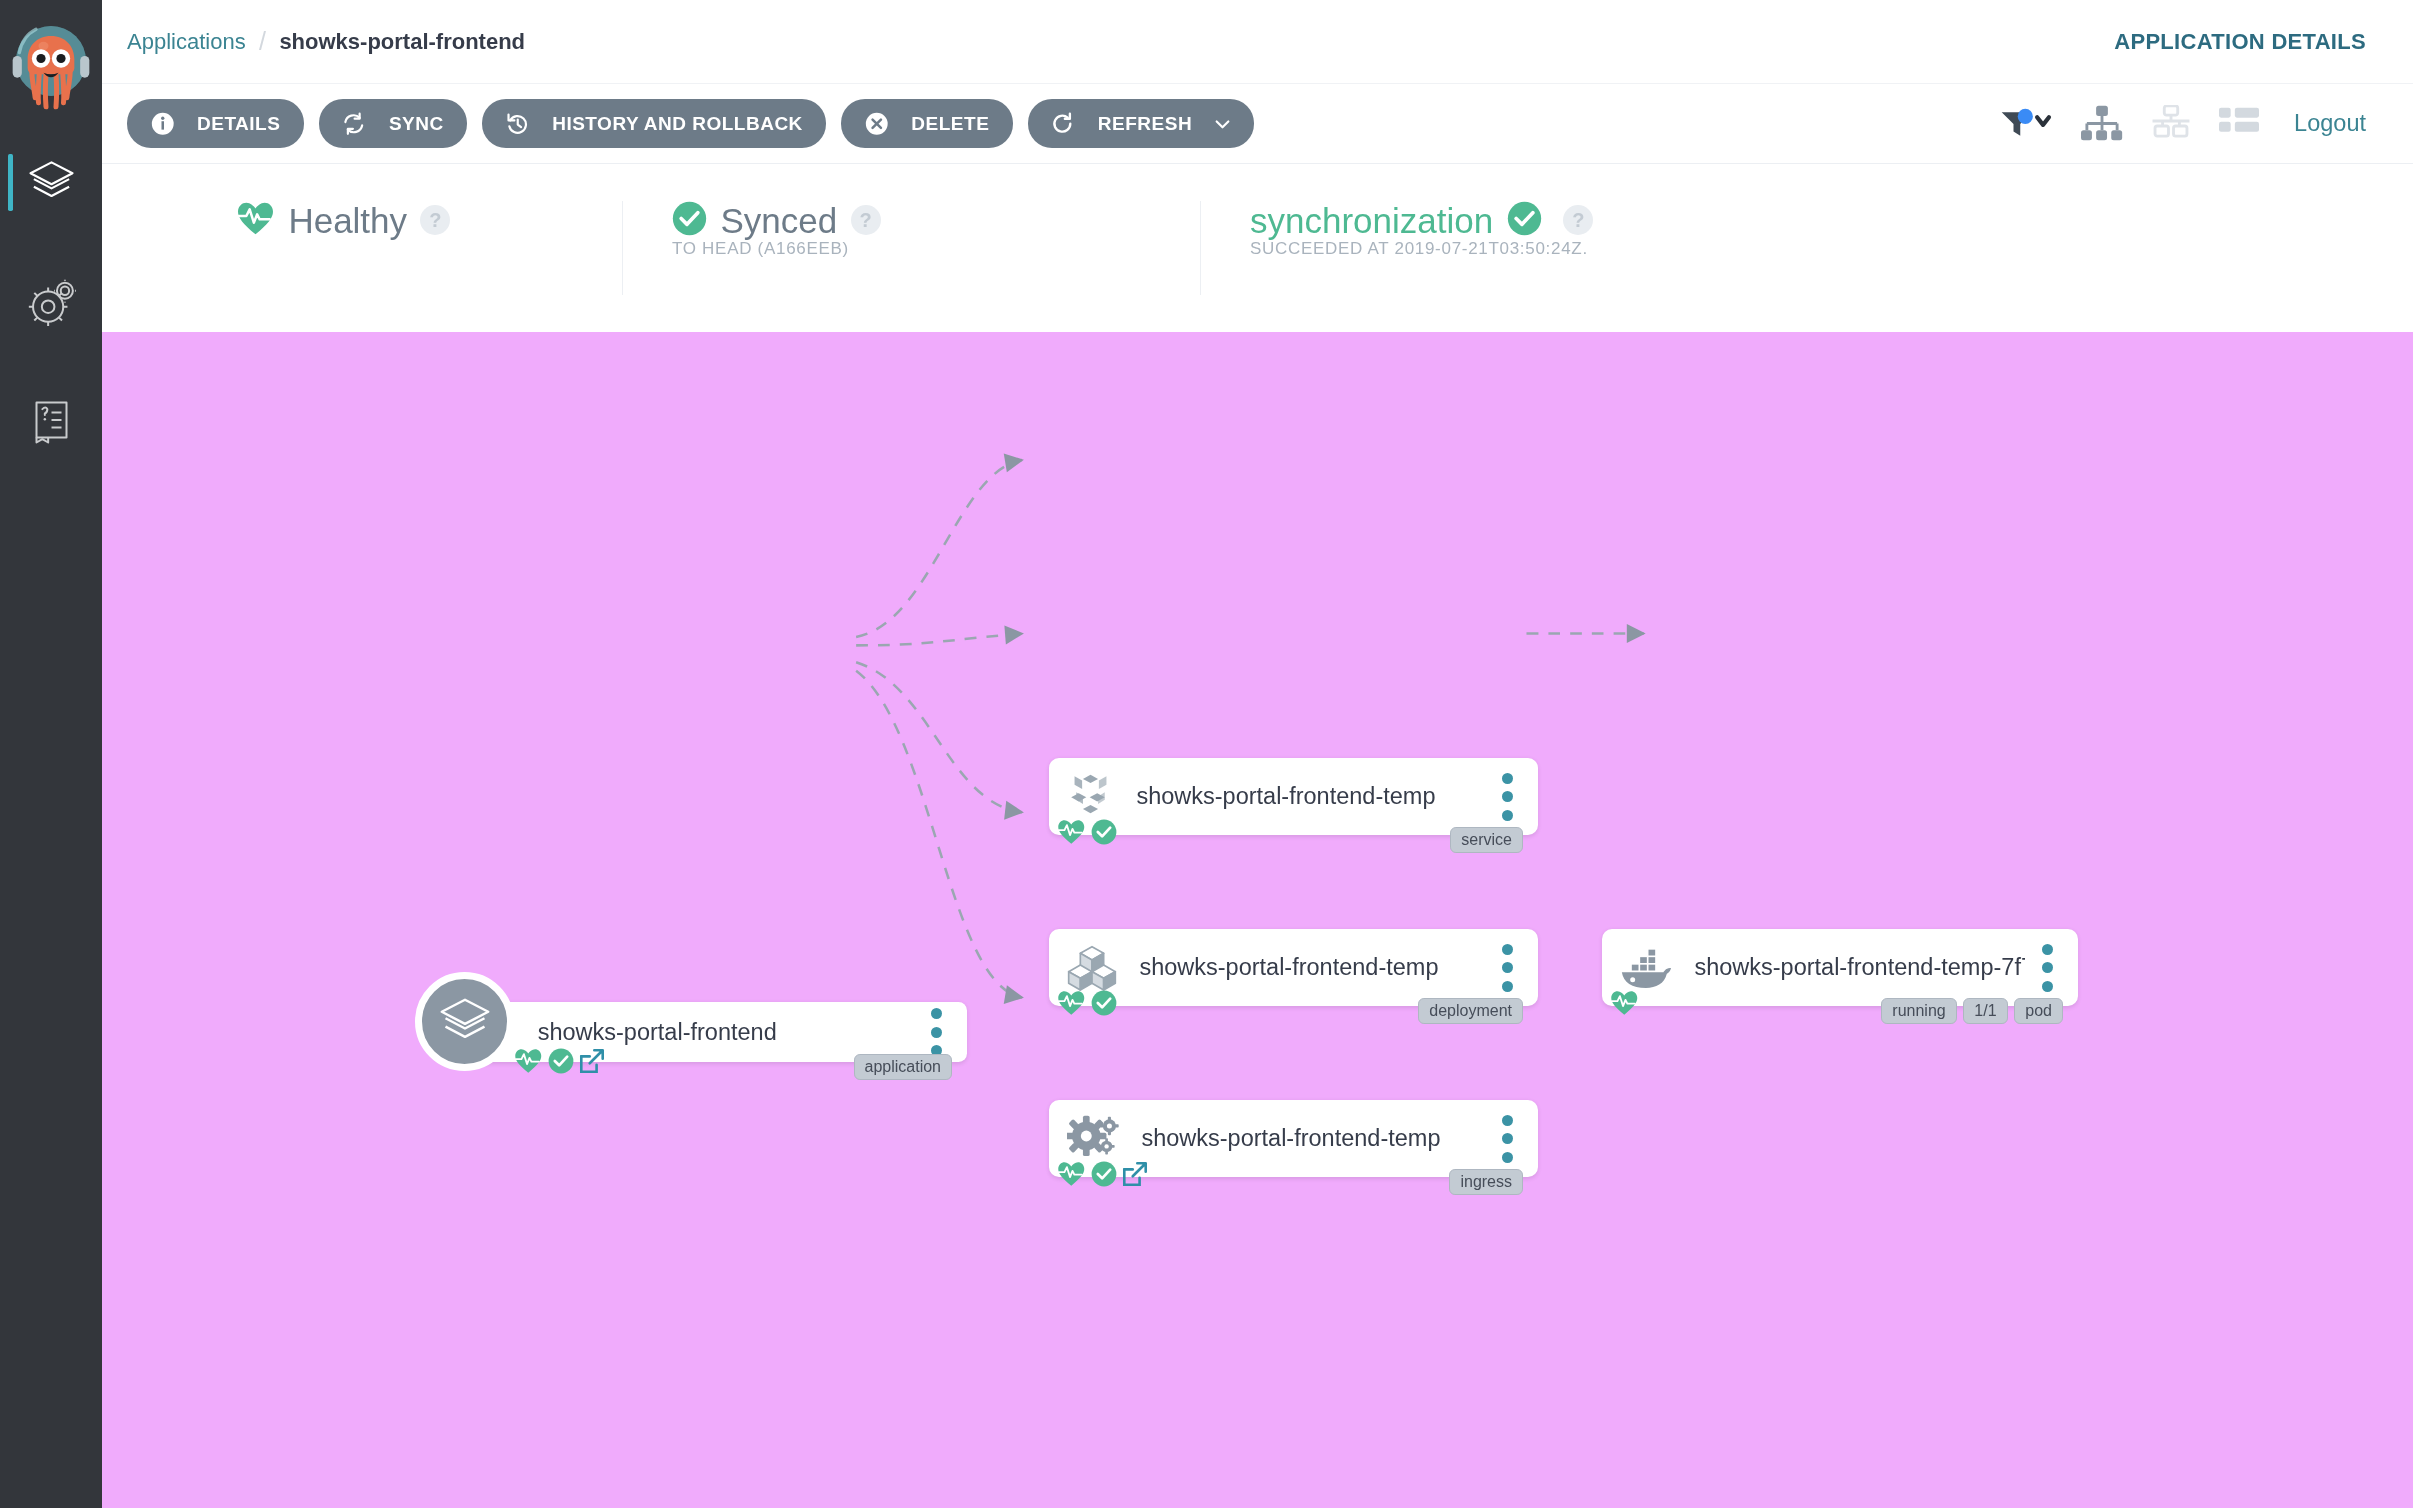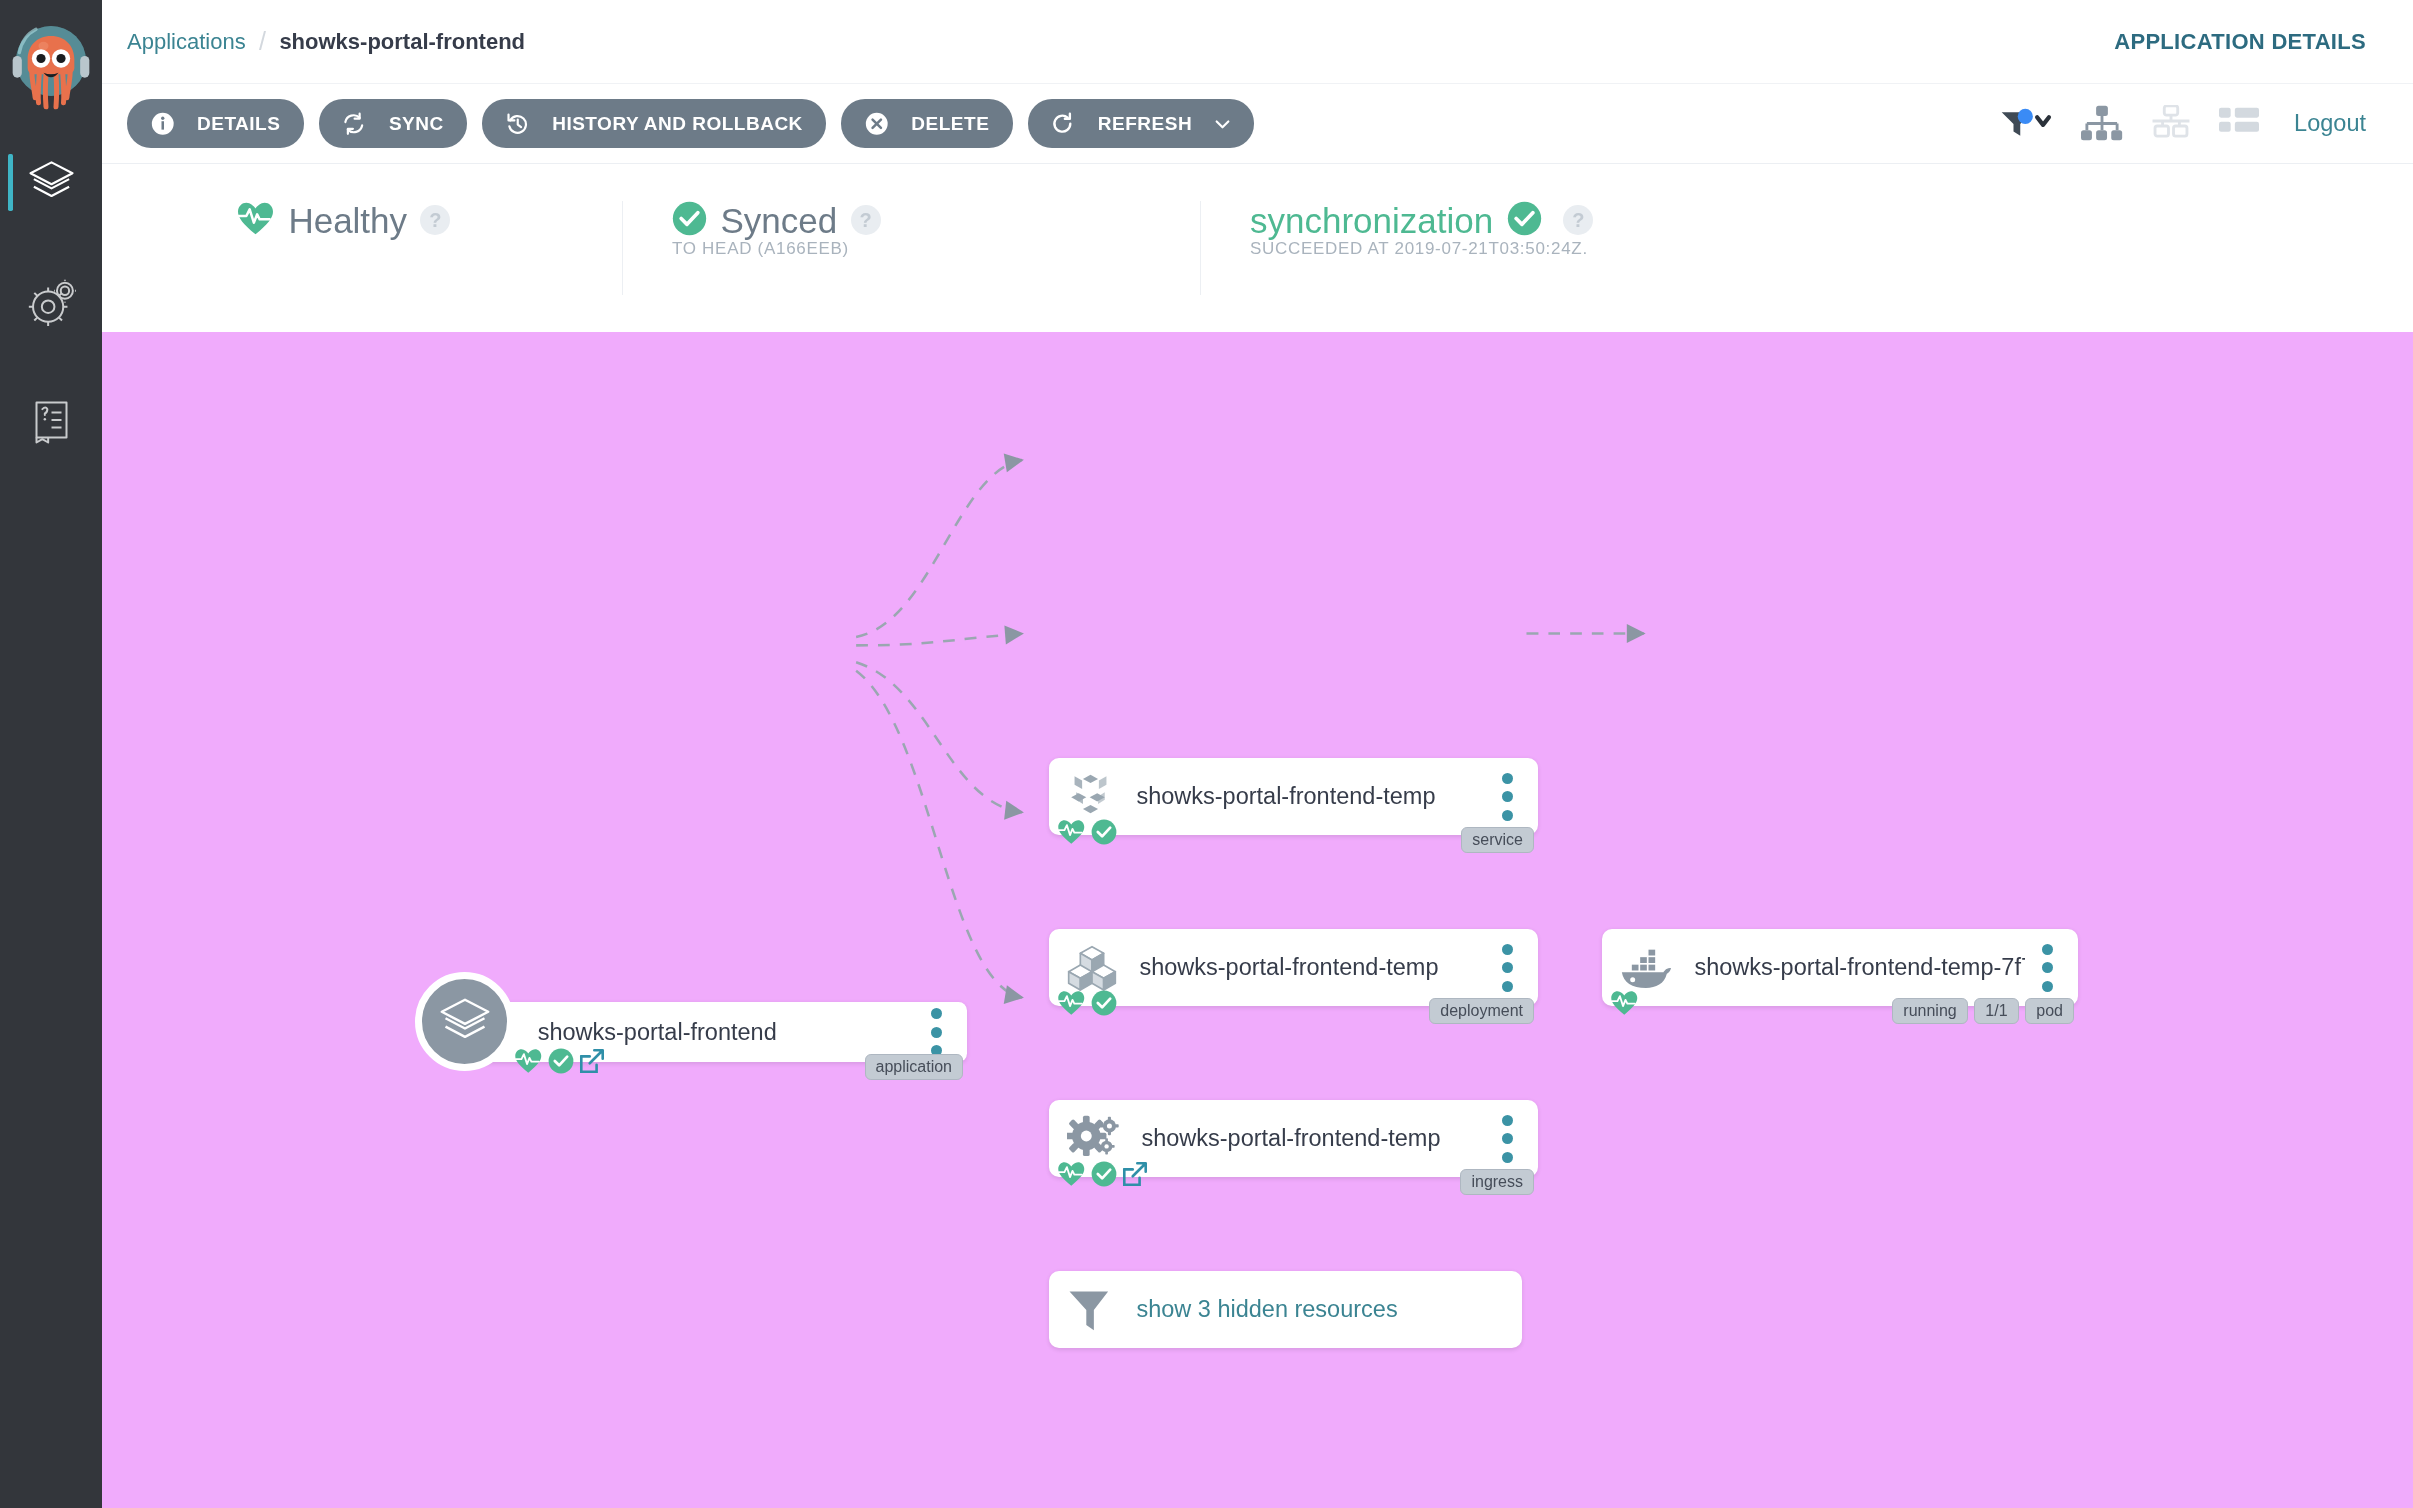--- a/index.html
+++ b/index.html
@@ -119,21 +119,21 @@
     flex: 0 0 auto; width: 45px; display: flex; flex-direction: column;
     align-items: center; gap: 7.5px; cursor: pointer; margin-right: 8.4px;
   }
   .kebab i { width: 11px; height: 11px; border-radius: 50%; background: #3b93a5; display: block; }
 
   .node-status {
     position: absolute; left: 8.4px; bottom: -10px;
     display: flex; align-items: center; gap: 5px;
   }
   .node-tags {
-    position: absolute; right: 4px; bottom: -18.4px;
+    position: absolute; right: 15px; bottom: -18.4px;
     display: flex; align-items: center; gap: 6.7px; padding-left: 14px;
   }
   .tag {
     background: #c3cbd3; color: #464d59; font-size: 16px;
     border-radius: 5.9px; padding: 2.5px 10px 3.4px; border: 1.7px solid #aeb7c1;
     white-space: nowrap; line-height: 1.15;
   }
 
   
   .node.app-node {
@@ -538,28 +538,20 @@
             <path d="M3 11 v20 h20 v-9" fill="none" stroke="#2f8fa8" stroke-width="3.4" stroke-linecap="round"></path>
             <path d="M3 11 h11" fill="none" stroke="#2f8fa8" stroke-width="3.4" stroke-linecap="round"></path>
             <path d="M14 20 L31 3 M20 3 h11 v11" fill="none" stroke="#2f8fa8" stroke-width="3.4" stroke-linecap="round" stroke-linejoin="round"></path>
           </svg>
         </span>
         <span class="node-tags">
           <span class="tag">ingress</span>
         </span>
       </div>
 
-      <div class="node stacked" style="left:947px; top:939px; width:473px; height:77px;">
-        <span class="node-icon">
-          <svg width="47" height="44" viewBox="0 0 56 52" fill="#8b97a3">
-            <path d="M3 4 h46 L32 26 v24 l-9 -6 v-18 z"></path>
-          </svg>
-        </span>
-        <span class="node-title link">show 3 hidden resources</span>
-      </div>
 
       <div class="node app-node">
         <span class="app-circle">
           <svg width="54" height="52" viewBox="0 0 58 56" fill="none" stroke="#fff" stroke-width="2.6" stroke-linejoin="round">
             <path d="M29 4 L54 17 L29 30 L4 17 Z"></path>
             <path d="M8 24 L29 35 L50 24"></path>
             <path d="M8 33 L29 44 L50 33"></path>
           </svg>
         </span>
         <span class="node-title">showks-portal-frontend</span>

